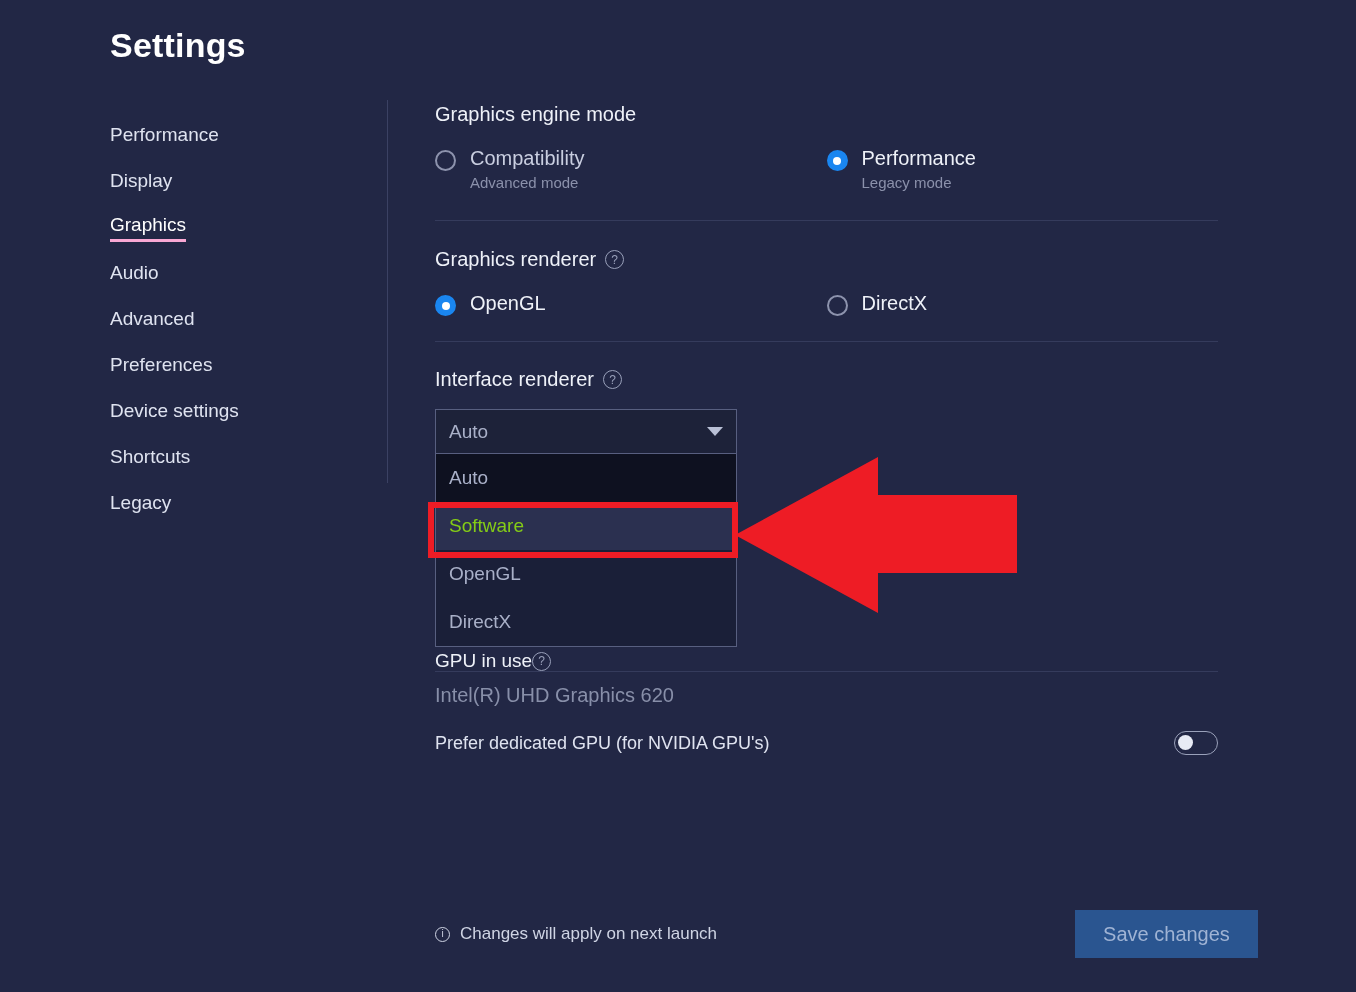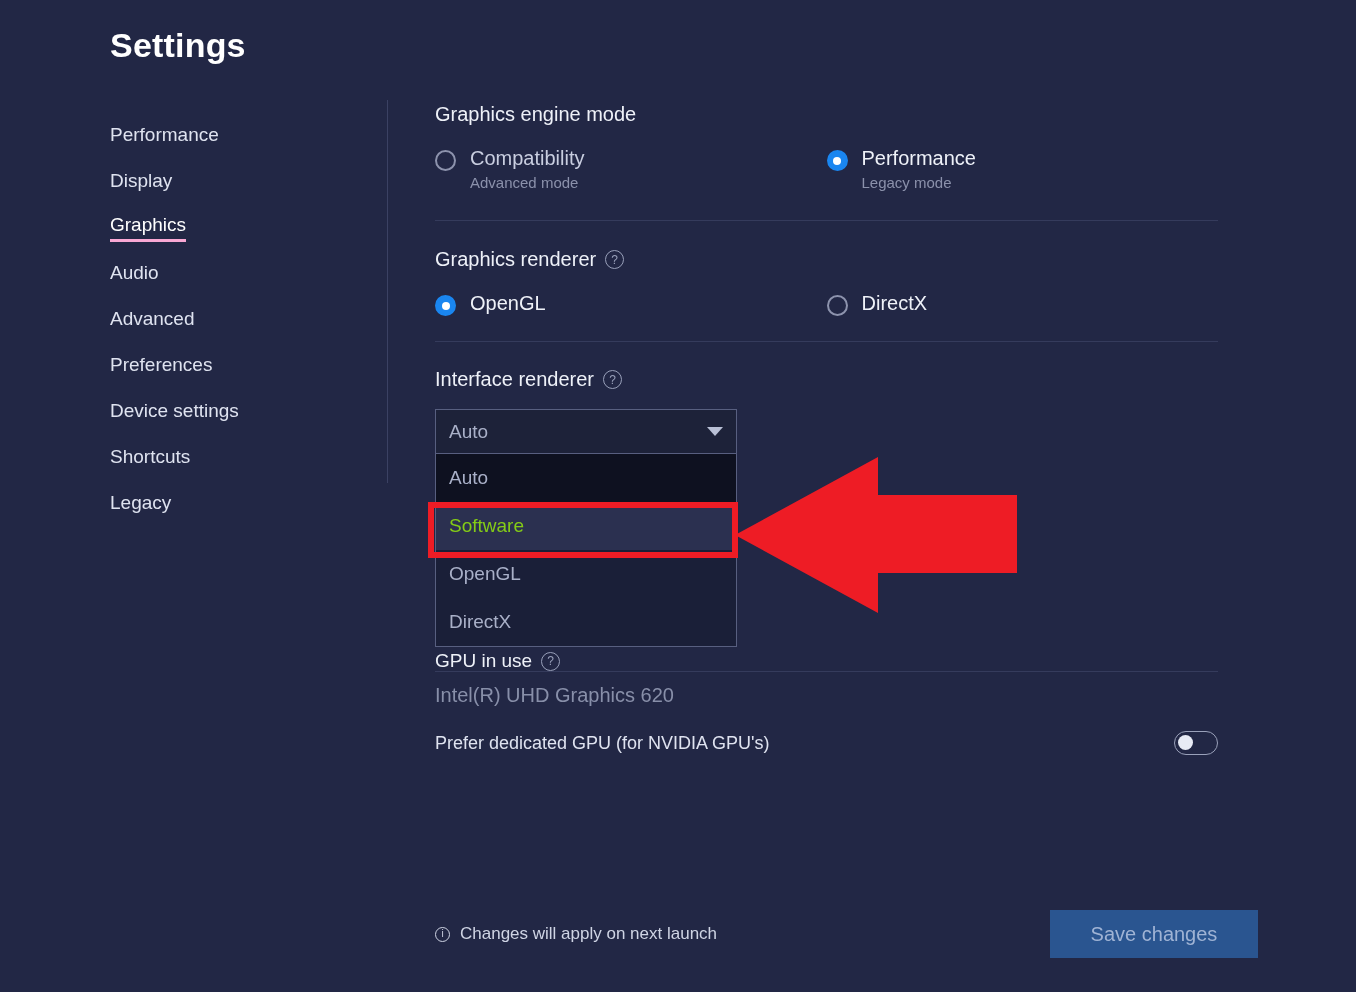--- a/index.html
+++ b/index.html
@@ -186,21 +186,20 @@
     color: #84cc16;
   }
 
   
   .gpu-block { position: absolute; left: 435px; top: 650px; width: 783px; }
   .gpu-title {
     font-size: 19px;
     color: #eef1f8;
     display: flex;
     align-items: center;
-    gap: 9px;
   }
   .gpu-value {
     font-size: 20px;
     color: #888fa9;
     margin-top: 12px;
   }
   .pref-row {
     display: flex;
     align-items: center;
     justify-content: space-between;
@@ -247,21 +246,21 @@
     border: 1.4px solid #cfd4e4;
     color: #cfd4e4;
     font-size: 10px;
     display: inline-flex;
     align-items: center;
     justify-content: center;
     line-height: 1;
     flex: none;
   }
   .save-btn {
-    width: 208px; height: 48px;
+    width: 183px; height: 48px;
     background: #2a5590;
     color: #9fb3d4;
     border: none;
     font-size: 20px;
     font-family: "Liberation Sans", sans-serif;
     cursor: pointer;
   }
 
   
   .annot-box {

